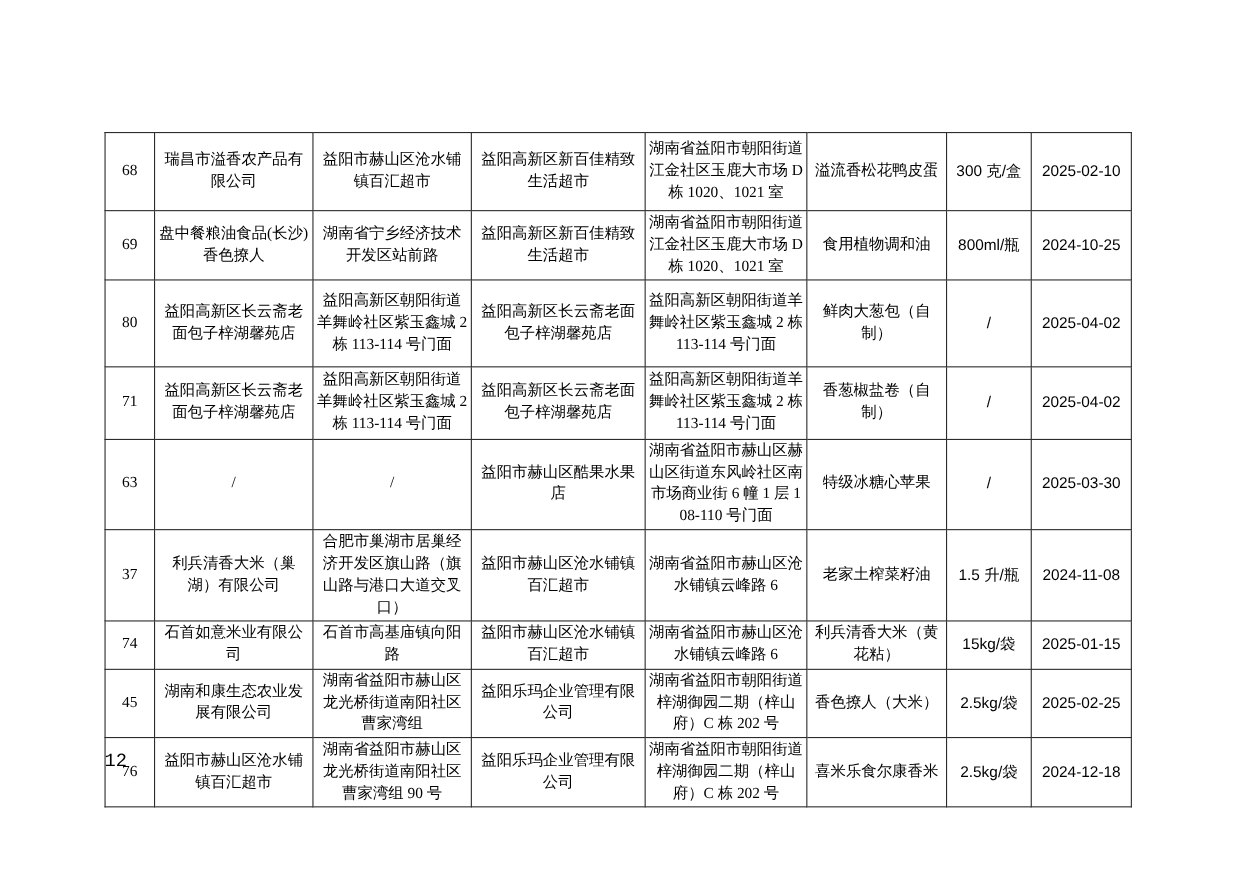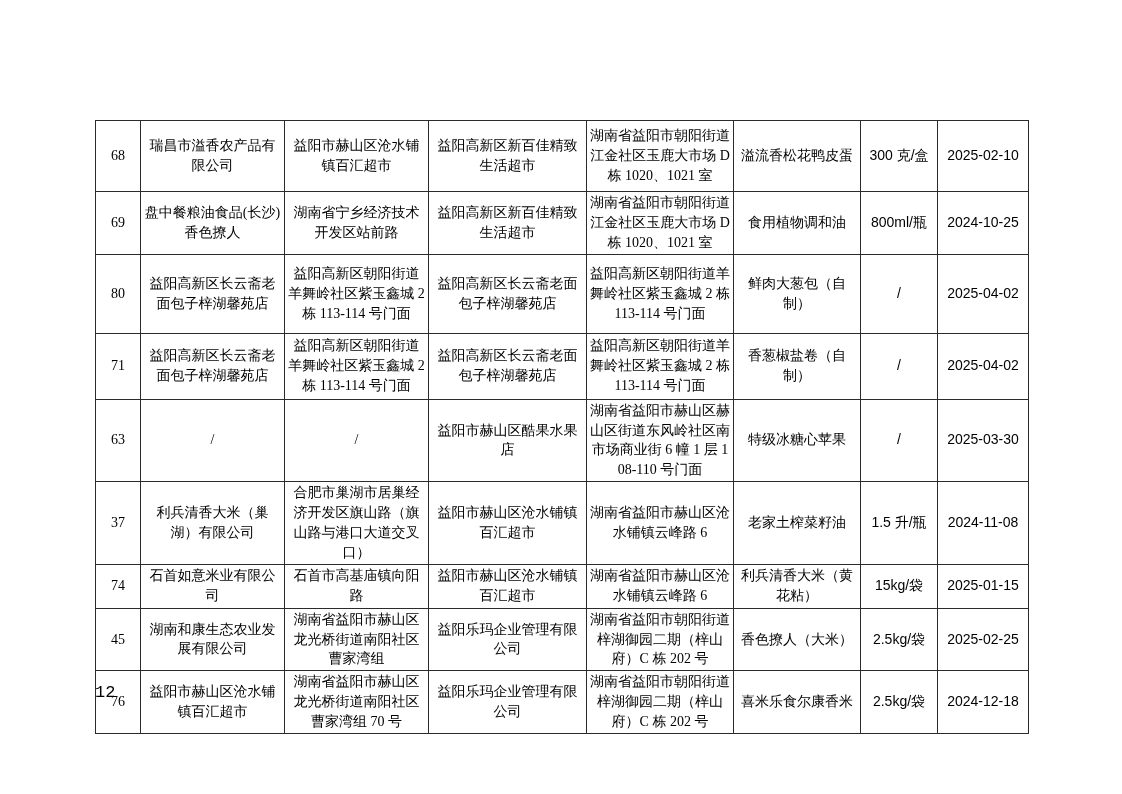--- a/index.html
+++ b/index.html
@@ -148,21 +148,21 @@
         <td class="tight-m">湖南省益阳市赫山区龙光桥街道南阳社区曹家湾组</td>
         <td>益阳乐玛企业管理有限公司</td>
         <td class="tight-m">湖南省益阳市朝阳街道梓湖御园二期（梓山府）C 栋 202 号</td>
         <td>香色撩人（大米）</td>
         <td class="sans">2.5kg/袋</td>
         <td class="sans">2025-02-25</td>
       </tr>
       <tr style="height:57px;">
         <td>76</td>
         <td>益阳市赫山区沧水铺镇百汇超市</td>
-        <td class="tight-m">湖南省益阳市赫山区龙光桥街道南阳社区曹家湾组 70 号</td>
+        <td class="tight-m">湖南省益阳市赫山区龙光桥街道南阳社区曹家湾组 90 号</td>
         <td>益阳乐玛企业管理有限公司</td>
         <td class="tight-m">湖南省益阳市朝阳街道梓湖御园二期（梓山府）C 栋 202 号</td>
         <td>喜米乐食尔康香米</td>
         <td class="sans">2.5kg/袋</td>
         <td class="sans">2024-12-18</td>
       </tr>
     </tbody>
   </table>
 
   <div class="page-number">12</div>

